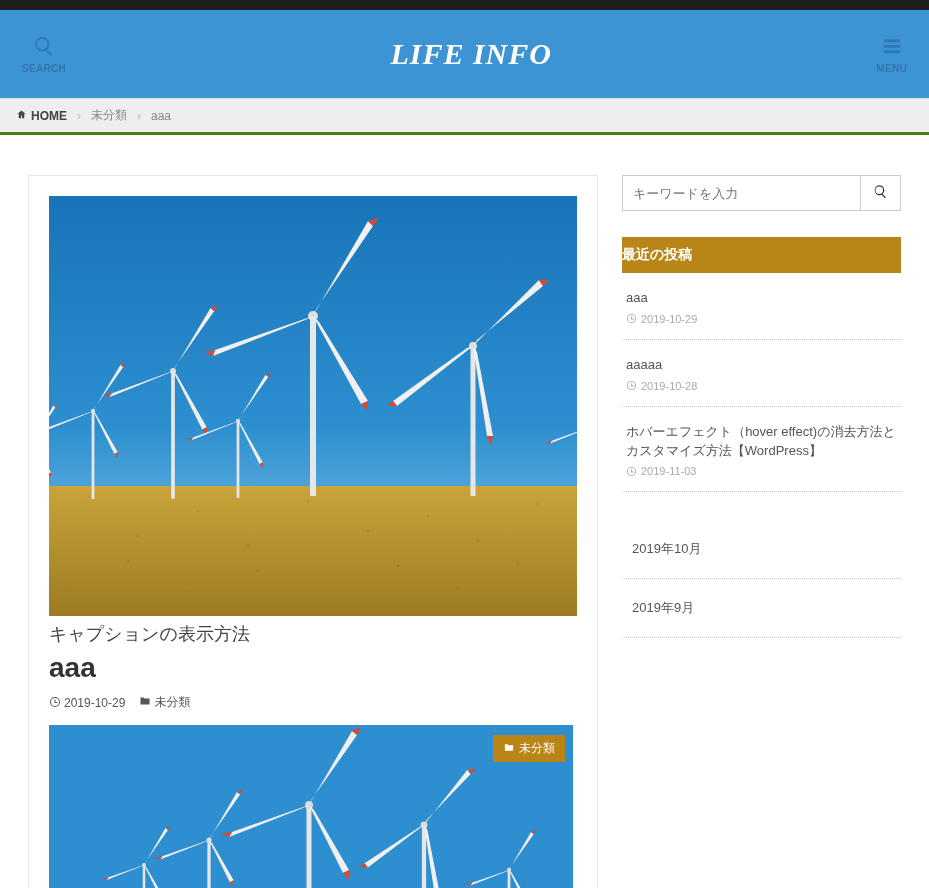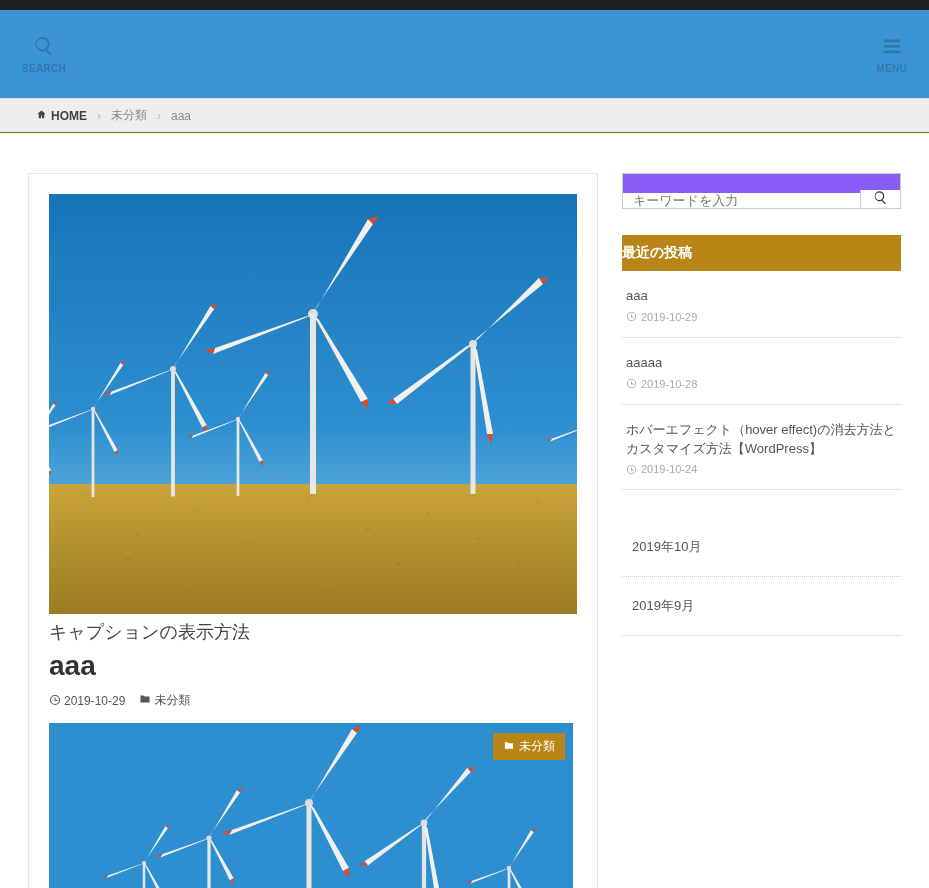--- a/index.html
+++ b/index.html
@@ -44,24 +44,24 @@
     font-weight: 700;
     font-size: 30px;
     letter-spacing: 1px;
     color: #fff;
     font-style: italic;
   }
   
   .breadcrumb {
     background: #eeeeee;
     border-top: 1px solid #e0e0e0;
-    border-bottom: 1px solid #4d7c0f;
+    border-bottom: 3px solid #4d7c0f;
     font-size: 12px;
     color: #888;
-    padding: 8px 36px;
+    padding: 8px 16px;
     display: flex;
     align-items: center;
     gap: 10px;
   }
   .breadcrumb .home-lnk {
     color: #444;
     font-weight: 600;
     display: flex;
     align-items: center;
     gap: 4px;
@@ -125,21 +125,20 @@
   }
   .cat-badge svg { width: 12px; height: 11px; fill: #fff; }
   
   .sidebar { flex: 1 1 auto; }
   .searchbox {
     display: flex;
     border: 1px solid #ccc;
     height: 36px;
     margin-bottom: 26px;
     background: #8b5cf6;
-    align-items: flex-end;
   }
   .searchbox input {
     flex: 1;
     border: none;
     padding: 0 10px;
     font-size: 13px;
     color: #666;
     outline: none;
   }
   .searchbox button {
@@ -196,20 +195,21 @@
 
 <header class="header">
   <div class="hbtn">
     <span class="icon">
       <svg viewBox="0 0 24 24">
           <path d="M10 2a8 8 0 015.3 13.9l5.4 5.4-1.4 1.4-5.4-5.4A8 8 0 1110 2zm0 2a6 6 0 100 12 6 6 0 000-12z"></path>
         </svg>
     </span>
     <span class="label">SEARCH</span>
   </div>
+  <div class="sitetitle">LIFE INFO</div>
   <div class="hbtn">
     <span class="icon">
       <svg viewBox="0 0 24 24">
           <path d="M3 5h18v3H3V5zm0 6h18v3H3v-3zm0 6h18v3H3v-3z"></path>
         </svg>
     </span>
     <span class="label">MENU</span>
   </div>
 </header>
 
@@ -483,21 +483,21 @@
               </svg>
             <span>2019-10-28</span>
           </div>
         </li>
         <li class="post-item">
           <div class="p-title">ホバーエフェクト（hover effect)の消去方法とカスタマイズ方法【WordPress】</div>
           <div class="p-date">
             <svg viewBox="0 0 24 24">
                 <path d="M12 2a10 10 0 100 20 10 10 0 000-20zm0 2a8 8 0 110 16 8 8 0 010-16zm-1 3h2v5h4v2h-6V7z"></path>
               </svg>
-            <span>2019-10-24</span>
+            <span>2019-11-03</span>
           </div>
         </li>
       </ul>
     </section>
 
     <section class="widget">
       <ul class="arch-list">
         <li class="arch-item">2019年10月</li>
         <li class="arch-item">2019年9月</li>
       </ul>

